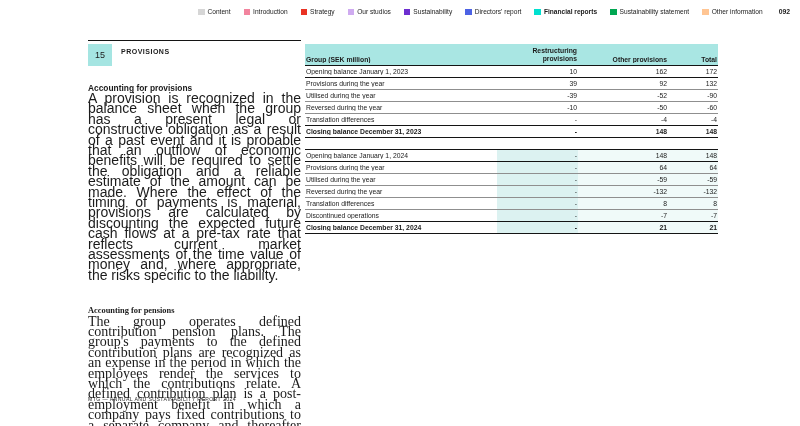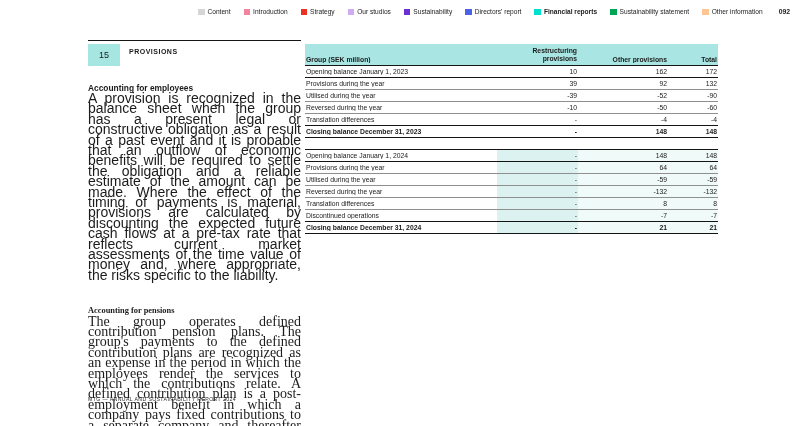--- a/index.html
+++ b/index.html
@@ -17,21 +17,21 @@
   }
   .nav-item { display:flex; align-items:center; gap:3px; cursor:pointer; }
   .sq { width:6.5px; height:6.5px; display:inline-block; flex:0 0 auto; }
   .nav-item.active .lbl { font-weight:bold; }
   .pagenum { font-weight:bold; margin-left:3px; font-size:6.8px; }
 
   
   .left-col { position:absolute; left:88px; top:40px; width:213px; }
   .note-header { border-top:1.5px solid #141414; padding-top:2.5px; display:flex; gap:9px; }
   .note-num {
-    width:32px; height:22px; background:#a5e5e2;
+    width:24px; height:22px; background:#a5e5e2;
     display:flex; align-items:center; justify-content:center;
     font-size:9px; flex:0 0 auto;
   }
   .note-title { font-weight:bold; font-size:7px; letter-spacing:0.5px; margin-top:4.5px; }
   .text-block { margin-top:17px; }
   .text-block.second { margin-top:26px;font-family:Liberation Serif, serif; }
   .sub-heading { font-size:8.4px; font-weight:bold; line-height:10.4px; }
   .body-text { font-size:14px; line-height:10.4px; text-align:justify; }
 
   
@@ -104,21 +104,21 @@
   <span class="pagenum">092</span>
 </nav>
 
 <aside class="left-col">
   <div class="note-header">
     <div class="note-num">15</div>
     <div class="note-title">PROVISIONS</div>
   </div>
 
   <div class="text-block">
-    <div class="sub-heading">Accounting for employees</div>
+    <div class="sub-heading">Accounting for provisions</div>
     <p class="body-text">A provision is recognized in the balance sheet when the group has a present legal or constructive obligation as a result of a past event and it is probable that an outflow of economic benefits will be required to settle the obligation and a reliable estimate of the amount can be made. Where the effect of the timing of payments is material, provisions are calculated by discounting the expected future cash flows at a pre-tax rate that reflects current market assessments of the time value of money and, where appropriate, the risks specific to the liability.</p>
   </div>
 
   <div class="text-block second">
     <div class="sub-heading">Accounting for pensions</div>
     <p class="body-text">The group operates defined contribution pension plans. The group's payments to the defined contribution plans are recognized as an expense in the period in which the employees render the services to which the contributions relate. A defined contribution plan is a post-employment benefit in which a company pays fixed contributions to a separate company and thereafter has no legal or constructive obligation to make further payments.</p>
   </div>
 </aside>
 
 <section class="tables">

